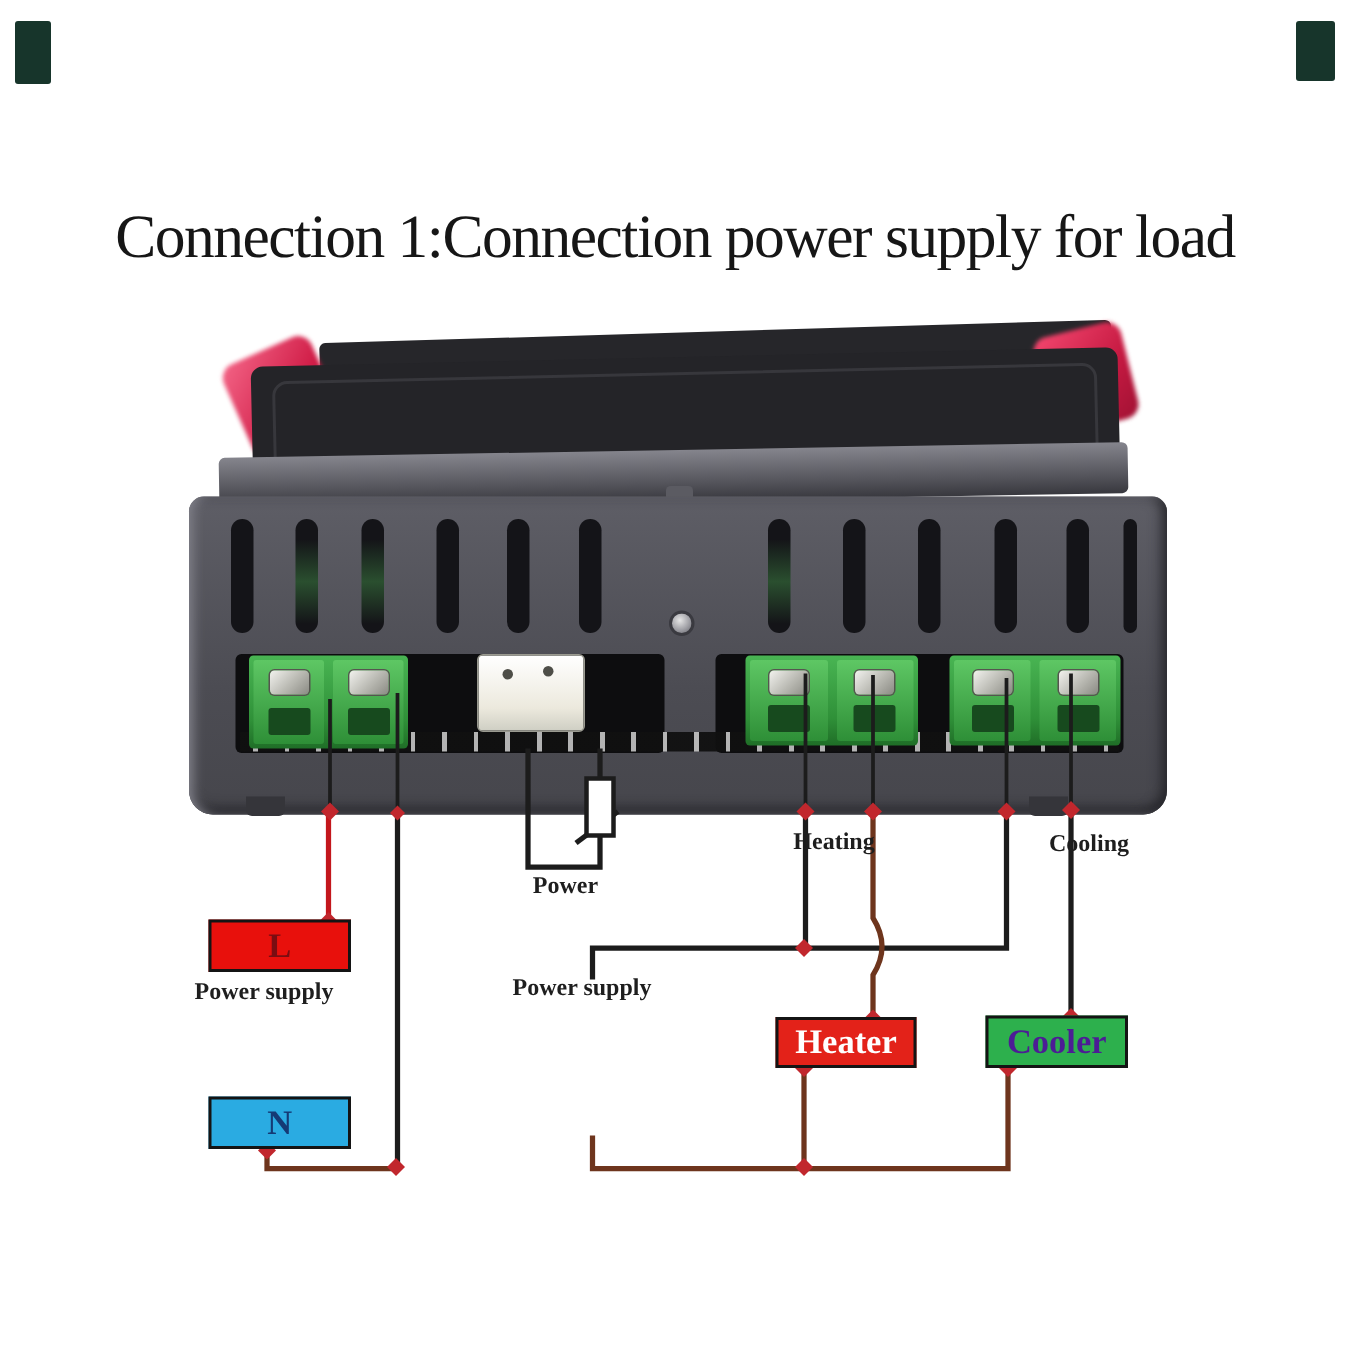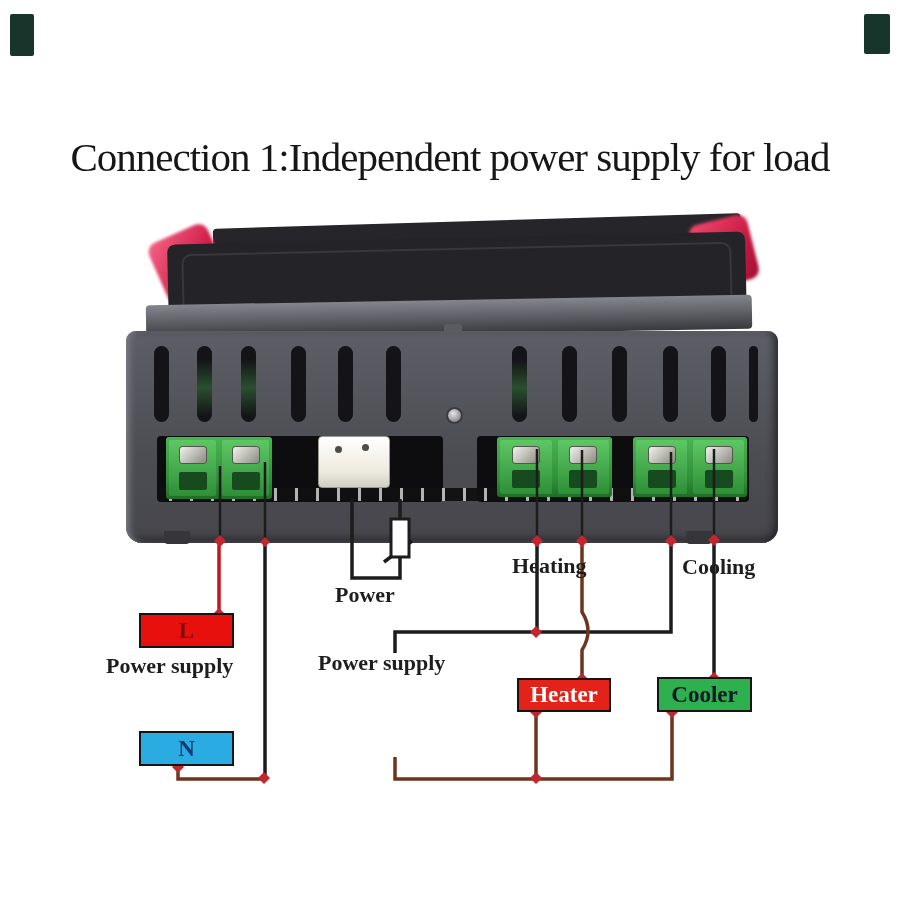--- a/index.html
+++ b/index.html
@@ -63,41 +63,41 @@
   .sensor-conn:before,.sensor-conn:after{content:"";position:absolute;width:7px;height:7px;
       border-radius:50%;background:#4e4e48;top:9px;}
   .sensor-conn:before{left:16px;}
   .sensor-conn:after{right:20px;top:7px;}
   .foot{position:absolute;top:531px;width:26px;height:13px;background:#35353a;border-radius:0 0 4px 4px;}
 
   
   svg.wires{position:absolute;left:0;top:0;z-index:5;}
 
   
-  .lbl{position:absolute;z-index:6;font-weight:700;color:#1e1e1e;
-       font-size:22px;line-height:1.05;white-space:nowrap;}
+  .lbl{position:absolute;z-index:6;font-weight:700;color:#1e1e1e;text-align:center;
+       font-size:16px;line-height:1.05;white-space:nowrap;}
   .wbox{position:absolute;z-index:6;border:2.5px solid #141414;display:flex;
        align-items:center;justify-content:center;font-weight:700;font-size:23px;}
   .box-l{left:139px;top:613px;width:91px;height:31px;background:#e8100c;color:#7a0d12;}
   .box-n{left:139px;top:731px;width:91px;height:31px;background:#2aabe2;color:#153a75;}
   .box-heater{left:517px;top:678px;width:90px;height:30px;background:#e32219;color:#ffffff;}
-  .box-cooler{left:657px;top:677px;width:91px;height:31px;background:#2db04d;color:#0f172a;}
+  .box-cooler{left:657px;top:677px;width:91px;height:31px;background:#2db04d;color:#4c1d95;}
   .lbl-ps-left{left:106px;top:654px;width:140px;}
   .lbl-ps-mid{left:318px;top:651px;width:140px;}
   .lbl-sensor{left:335px;top:583px;width:84px;}
   .lbl-heating{left:512px;top:554px;width:88px;}
   .lbl-cooling{left:650px;top:555px;width:88px;margin-left:32px;}
   .lbl-dc{left:326px;top:730px;width:162px;}
 </style>
 </head>
 <body>
 
 <div class="stage">
 
-  <div class="title">Connection 1:Independent power supply for load</div>
+  <div class="title">Connection 1:Connection power supply for load</div>
 
   <div class="mark mark-l abs"></div>
   <div class="mark mark-r abs"></div>
 
   <div>
     <div class="abs top-bar"></div>
     <div class="abs red-cap red-l"></div>
     <div class="abs red-cap red-r"></div>
     <div class="abs disp-back"></div>
     <div class="abs bezel"></div>

